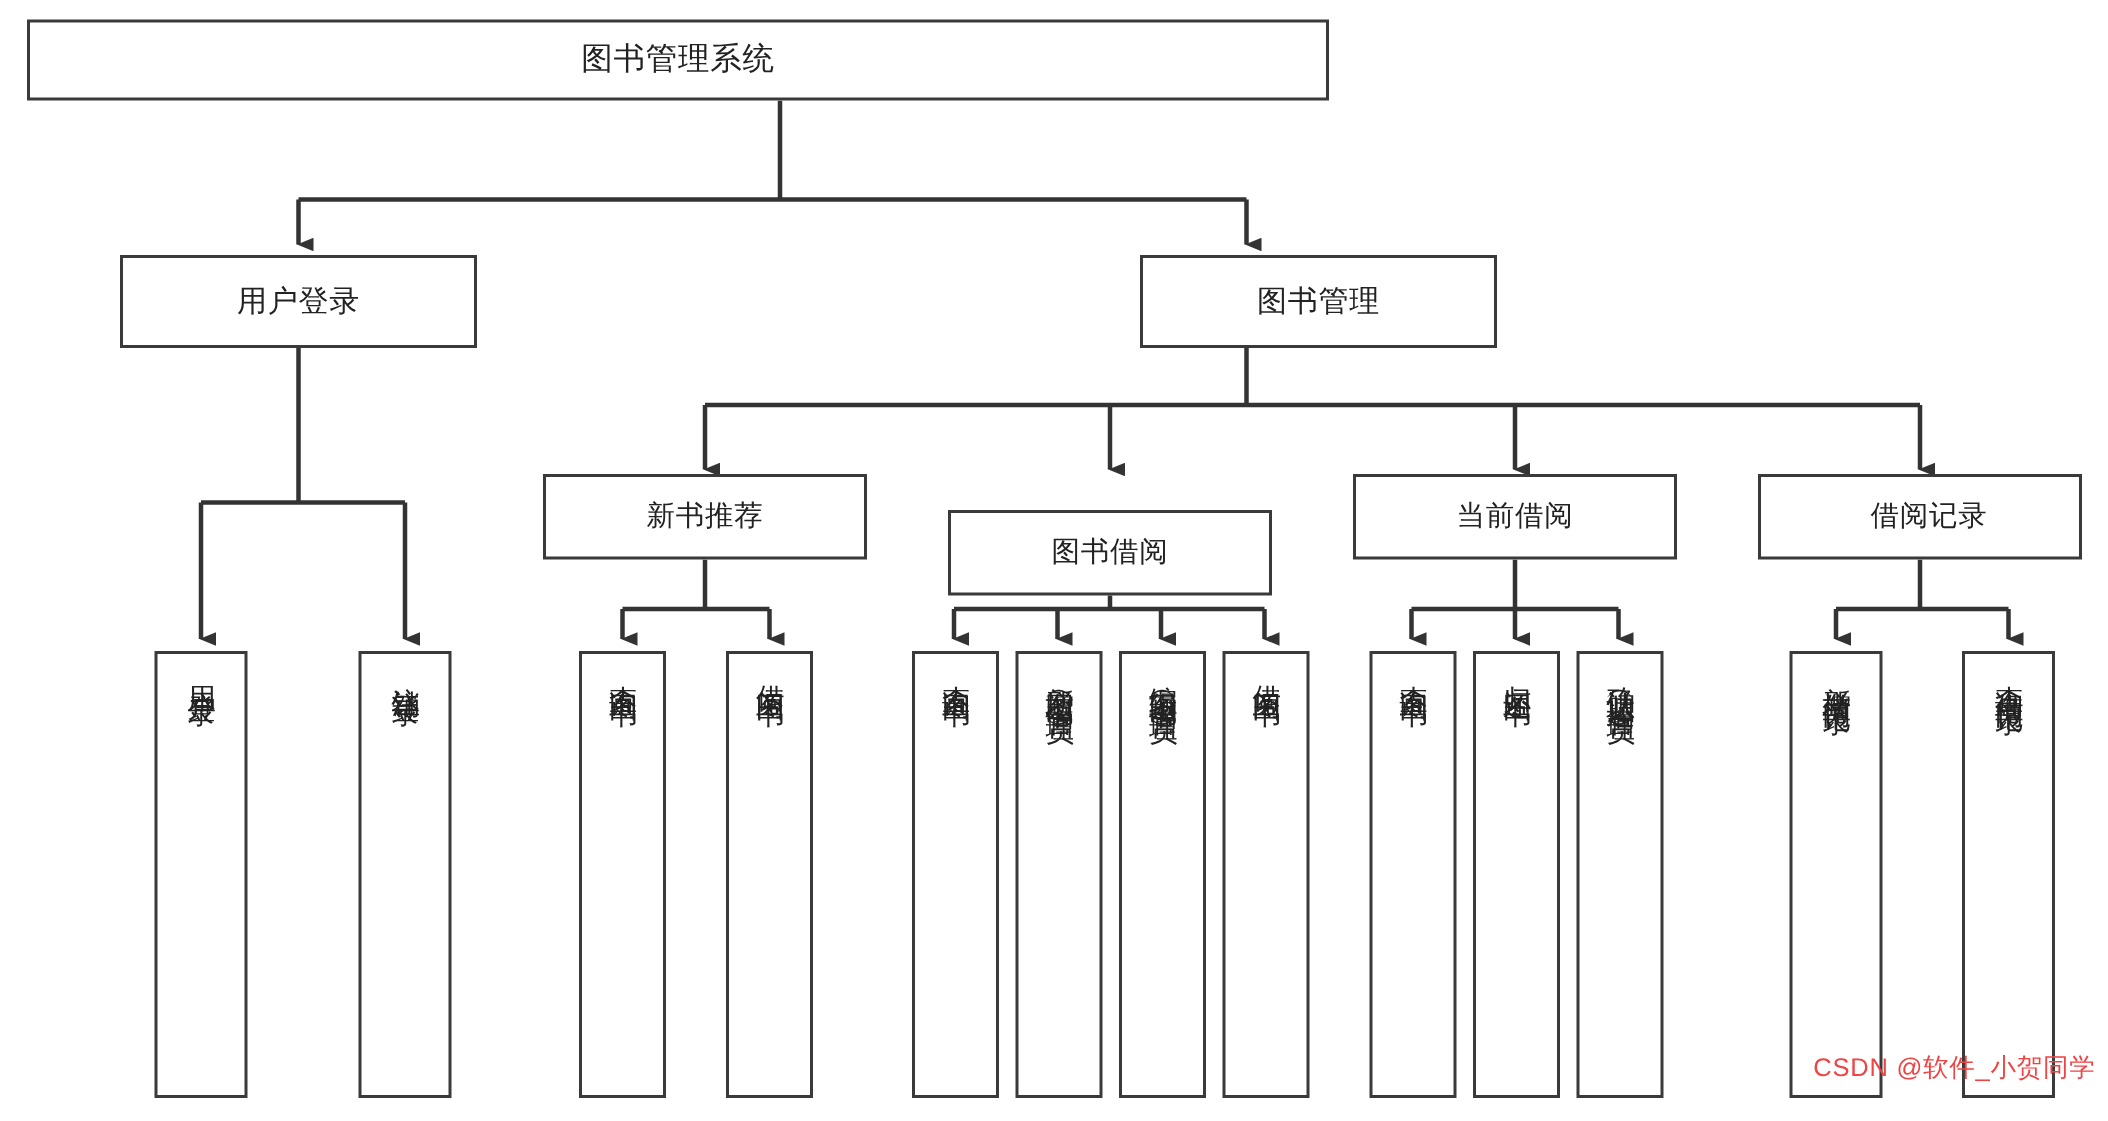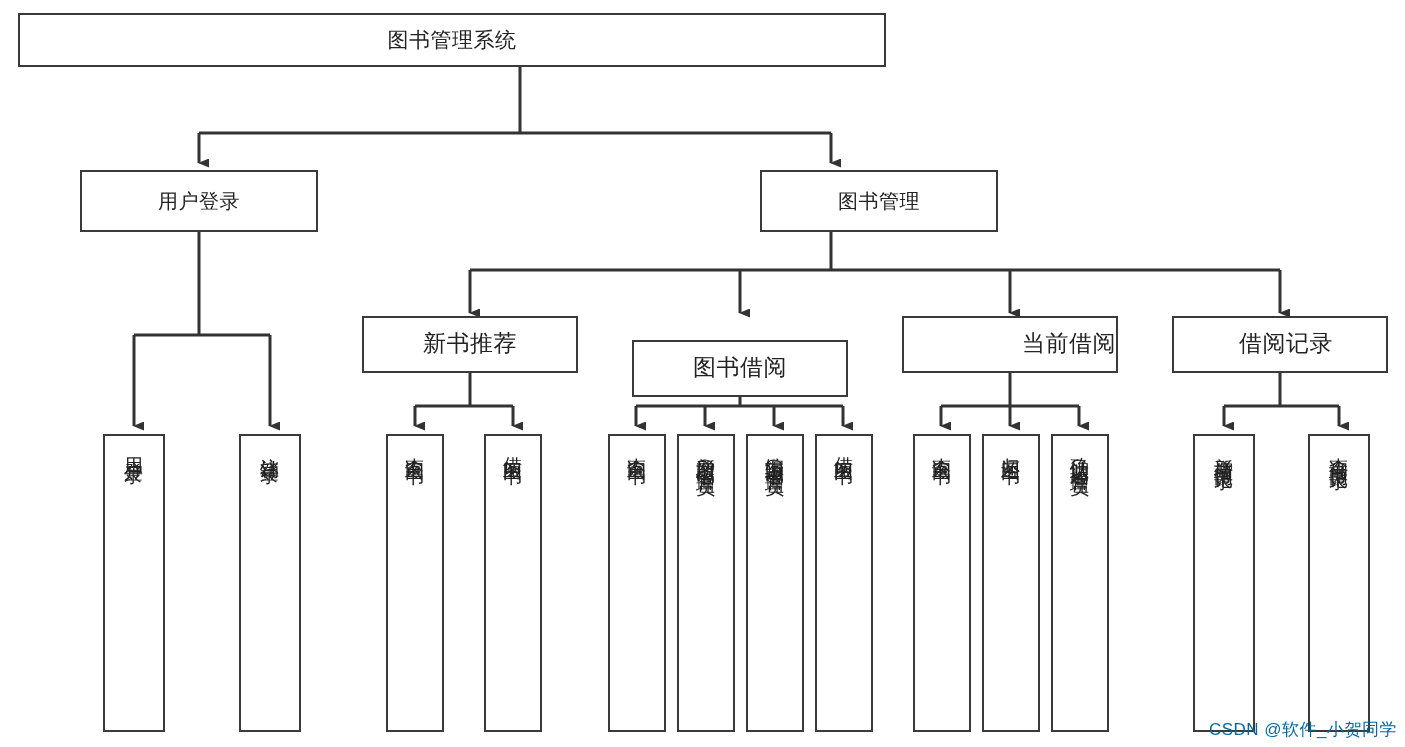--- a/index.html
+++ b/index.html
@@ -36,22 +36,21 @@
     justify-content: center;
     color: #222222;
   }
   .node.root-node {
     font-size: 21px;
   }
   .node.level1-node {
     font-size: 20px;
   }
   .node.level2-node {
-    font-size: 23px;
-    font-family: Liberation Serif, serif;
+    font-size: 19px;
   }
   .node.leaf-node {
     font-size: 19px;
     padding: 6px 2px;
     align-items: flex-start;
     justify-content: center;
   }
   .node-label {
     line-height: 1.25;
     white-space: nowrap;
@@ -61,23 +60,23 @@
     writing-mode: vertical-rl;
     text-orientation: upright;
     letter-spacing: 3px;
     line-height: 1;
     white-space: nowrap;
     max-height: 100%;
   }
   #watermark {
     position: absolute;
     right: 8px;
-    bottom: 6px;
+    bottom: 24px;
     font-size: 17px;
-    color: #0369a1;
+    color: #ef4444;
     letter-spacing: 0.5px;
     white-space: nowrap;
     user-select: none;
   }
 </style>
 </head>
 <body>
 
 <div id="diagram-root">
 
@@ -141,21 +140,21 @@
   <div class="node level1-node" style="left:712px; top:170px; width:238px; height:62px;margin-left:48px;">
     <span class="node-label">图书管理</span>
   </div>
 
   <div class="node level2-node" style="left:362px; top:316px; width:216px; height:57px;">
     <span class="node-label">新书推荐</span>
   </div>
   <div class="node level2-node" style="left:632px; top:316px; width:216px; height:57px;margin-top:24px;">
     <span class="node-label">图书借阅</span>
   </div>
-  <div class="node level2-node" style="left:902px; top:316px; width:216px; height:57px;justify-content:flex-end;">
+  <div class="node level2-node" style="left:902px; top:316px; width:216px; height:57px;">
     <span class="node-label">当前借阅</span>
   </div>
   <div class="node level2-node" style="left:1172px; top:316px; width:216px; height:57px;padding-left:12px;">
     <span class="node-label">借阅记录</span>
   </div>
 
   <div class="node leaf-node" style="left:103px; top:434px; width:62px; height:298px;">
     <span class="node-label">用户登录</span>
   </div>
   <div class="node leaf-node" style="left:239px; top:434px; width:62px; height:298px;">

